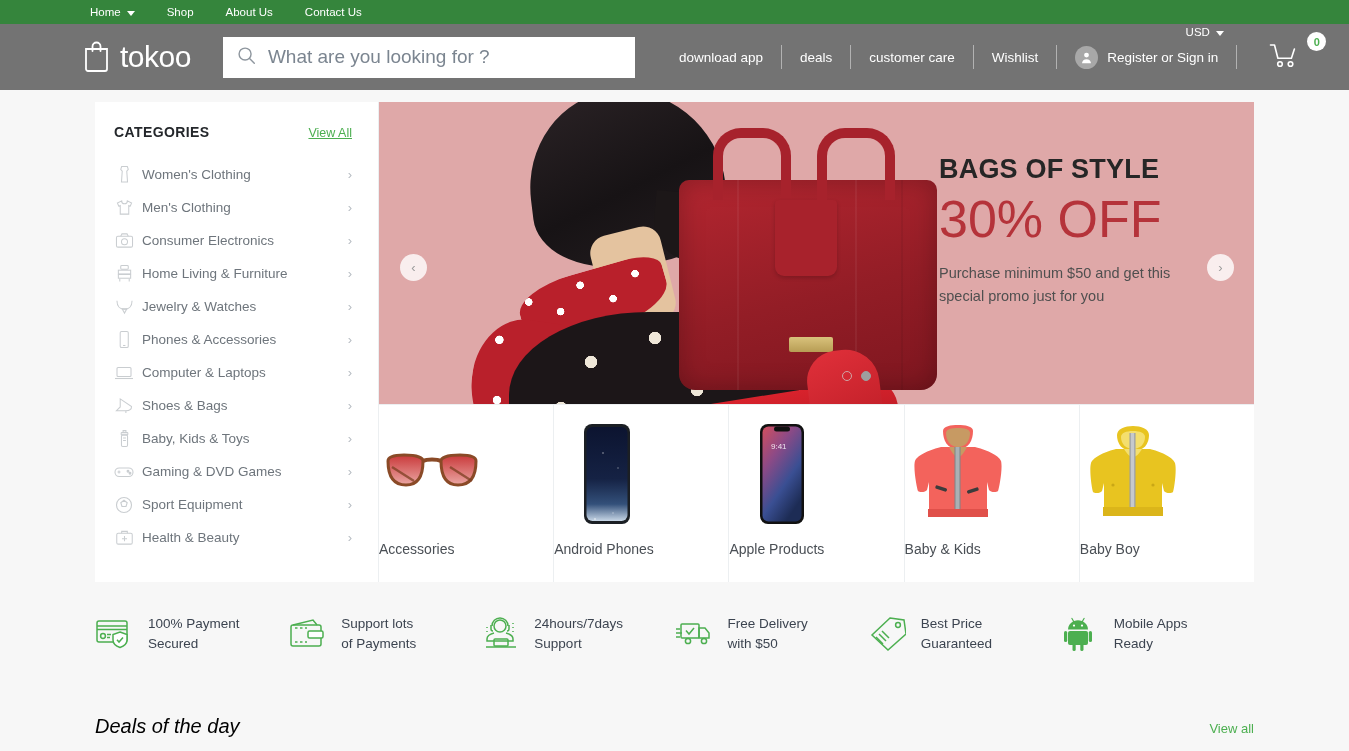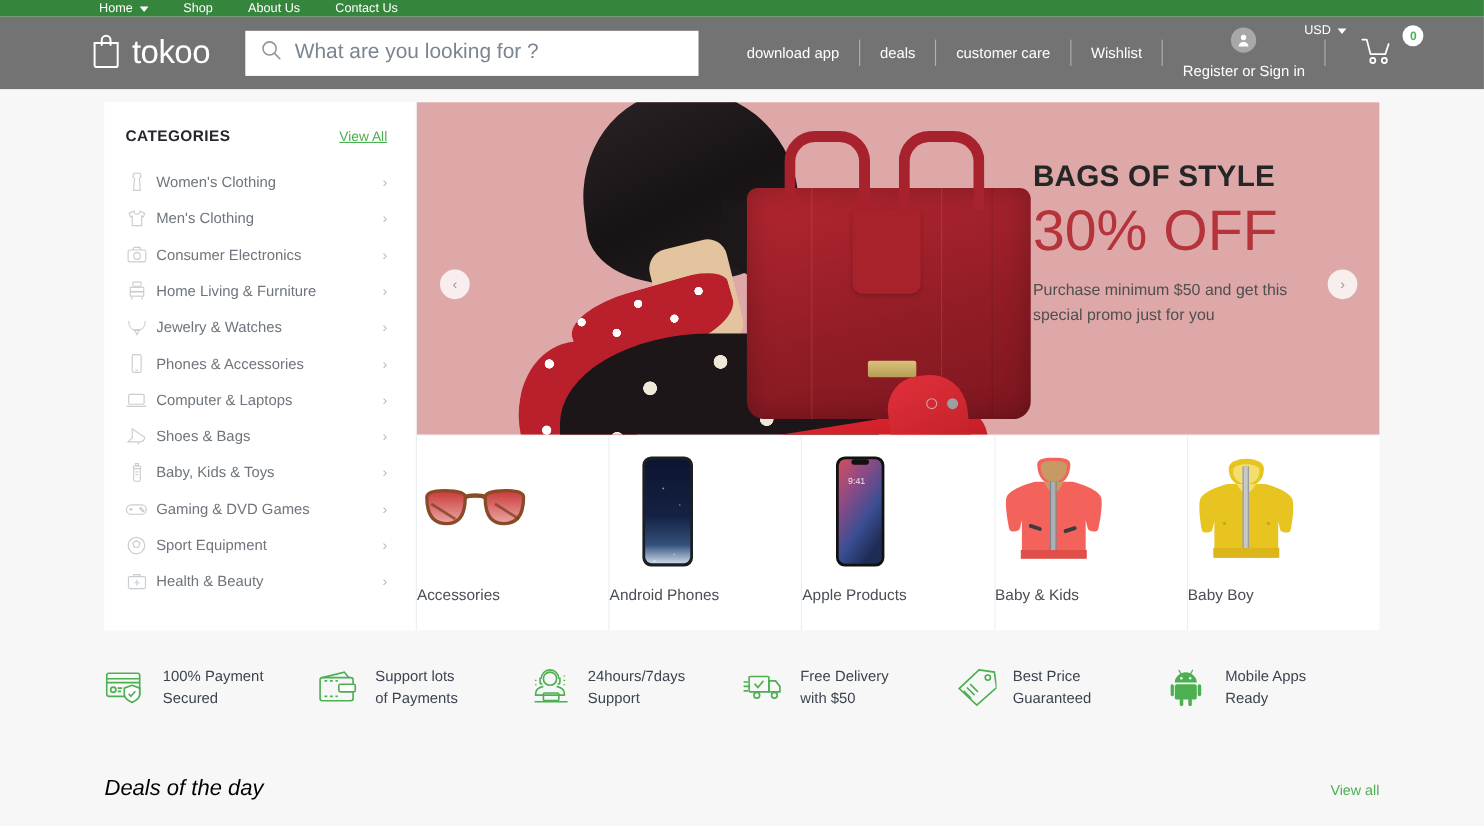--- a/index.html
+++ b/index.html
@@ -7,21 +7,21 @@
     width: 1349px;
     height: 751px;
     overflow: hidden;
     background: #f7f7f7;
     font-family: "Liberation Sans", sans-serif;
     -webkit-font-smoothing: antialiased;
   }
 
   
   .topbar {
-    height: 15px;
+    height: 24px;
     background: #35853c;
     display: flex;
     align-items: center;
     padding: 0 20px;
     color: #ffffff;
     font-size: 11.5px;
     position: relative;
   }
   .topbar-nav { display: flex; align-items: center; margin-left: 70px; }
   .topbar-nav a {
@@ -122,21 +122,20 @@
   }
   .account {
     display: flex;
     align-items: center;
     gap: 9px;
     padding: 0 14px 0 16px;
     color: #fff;
     text-decoration: none;
     font-size: 13.5px;
     white-space: nowrap;
-    flex-direction: column;
   }
   .avatar-circle {
     width: 23px; height: 23px;
     border-radius: 50%;
     background: rgba(255,255,255,0.38);
     display: flex; align-items: center; justify-content: center;
   }
   .cart-wrap {
     position: relative;
     margin-left: 14px;

